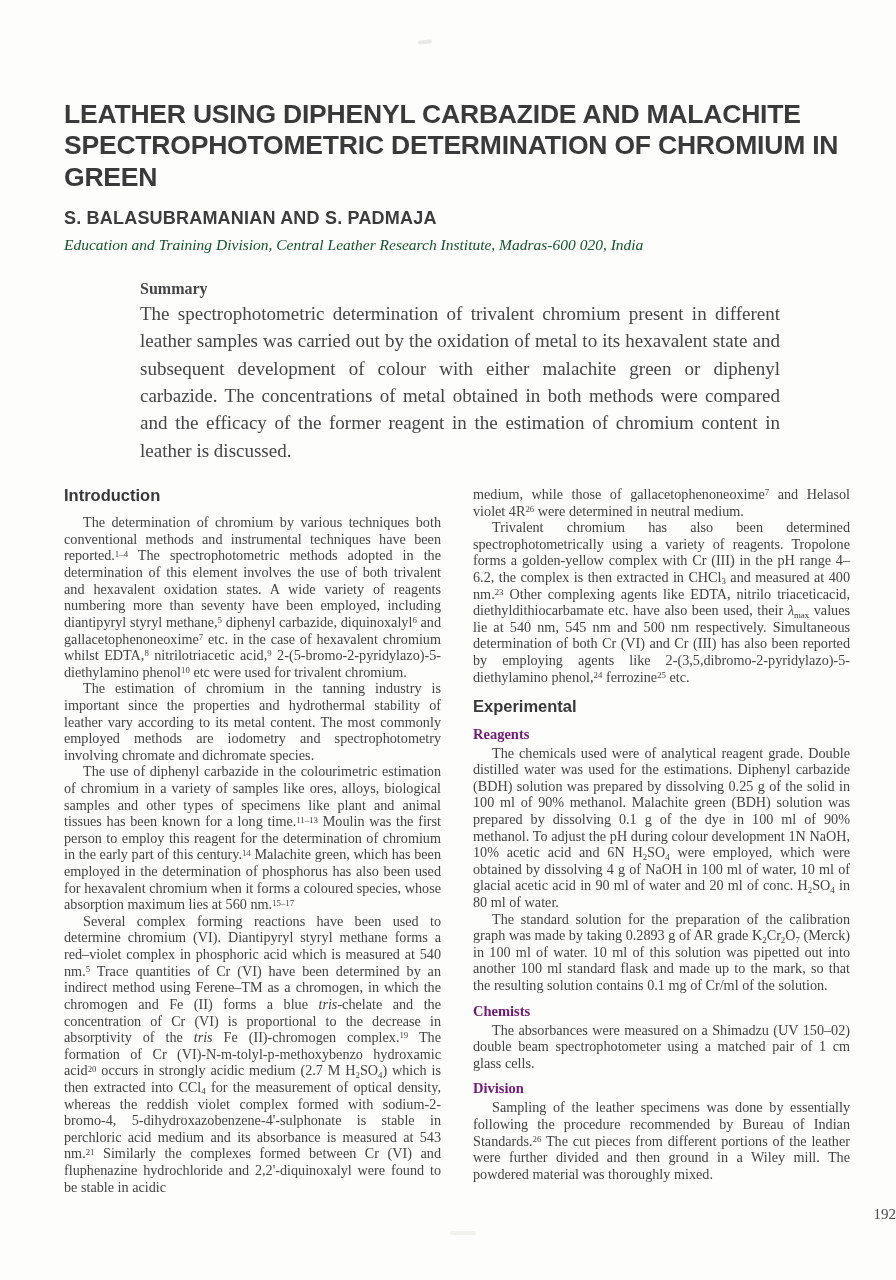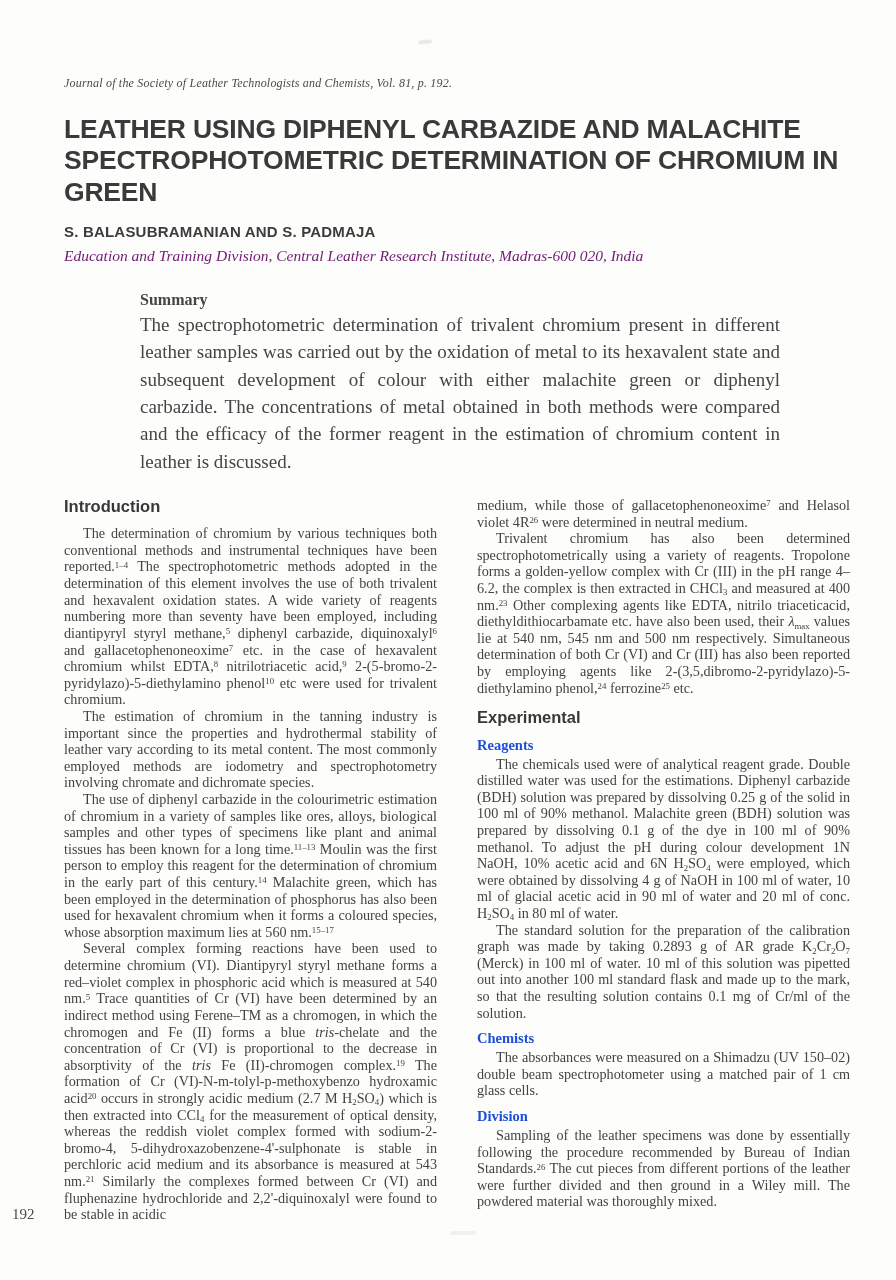--- a/index.html
+++ b/index.html
@@ -15,62 +15,61 @@
     font-size:12px;color:#4a4a4a;letter-spacing:.2px;
   }
   .title{
     font-family:"Liberation Sans",sans-serif;font-weight:bold;
     font-size:26.5px;line-height:1.18;color:#3a3a3a;
     margin:23px 0 0 0;letter-spacing:-.2px;
   }
   .title span{display:block;}
   .authors{
     margin-top:15px;font-family:"Liberation Sans",sans-serif;font-weight:bold;
-    font-size:15px;color:#3c3c3c;letter-spacing:.2px;
+    font-size:18px;color:#3c3c3c;letter-spacing:.2px;
   }
   .affiliation{
     margin-top:7px;font-family:"Liberation Serif",serif;font-style:italic;
-    font-size:15.5px;color:#701a75;
+    font-size:15.5px;color:#14532d;
   }
   .summary{margin:26px 0 0 76px;width:640px;color:#454545;}
   .summary-heading{font-weight:bold;font-size:16px;}
   .summary-body{font-size:19px;line-height:1.44;text-align:justify;margin-top:2px;}
-  .columns{display:flex;gap:40px;margin-top:22px;}
+  .columns{display:flex;gap:32px;margin-top:22px;}
   .col{
     flex:1;min-width:0;font-size:14.2px;line-height:1.17;
     text-align:justify;color:#434343;
   }
   .col p{margin:0;}
   .col p.indent{text-indent:19px;}
   .col h2{
     font-family:"Liberation Sans",sans-serif;font-weight:bold;
     font-size:16.5px;color:#383838;margin:0 0 9px 0;
   }
   .col h2.mt{margin:12px 0 7px 0;}
   .col h3{
     font-family:"Liberation Serif",serif;font-weight:bold;
-    font-size:14.5px;color:#1d4ed8;margin:9px 0 2px 0;
+    font-size:14.5px;color:#701a75;margin:9px 0 2px 0;
   }
   sup{font-size:62%;line-height:0;vertical-align:baseline;position:relative;top:-0.42em;}
   sub{font-size:62%;line-height:0;vertical-align:baseline;position:relative;top:0.28em;}
   em{font-style:italic;}
   .page-number{
-    position:absolute;left:12px;right:0;top:1206px;text-align:left;
+    position:absolute;left:12px;right:0;top:1206px;text-align:right;
     font-size:15px;color:#4a4a4a;
   }
   .artifact{position:absolute;background:#d9d9d5;border-radius:2px;opacity:.55;}
   .artifact-1{left:418px;top:40px;width:14px;height:4px;transform:rotate(-6deg);}
   .artifact-2{left:450px;top:1231px;width:26px;height:4px;opacity:.35;}
 </style>
 </head>
 <body>
 
 <div class="sheet">
 
-  <div class="journal-line">Journal of the Society of Leather Technologists and Chemists, Vol. 81, p. 192.</div>
 
   <h1 class="title">
     <span>LEATHER USING DIPHENYL CARBAZIDE AND MALACHITE</span>
     <span>SPECTROPHOTOMETRIC DETERMINATION OF CHROMIUM IN</span>
     <span>GREEN</span>
   </h1>
 
   <div class="authors">S. BALASUBRAMANIAN AND S. PADMAJA</div>
 
   <div class="affiliation">Education and Training Division, Central Leather Research Institute, Madras-600 020, India</div>

